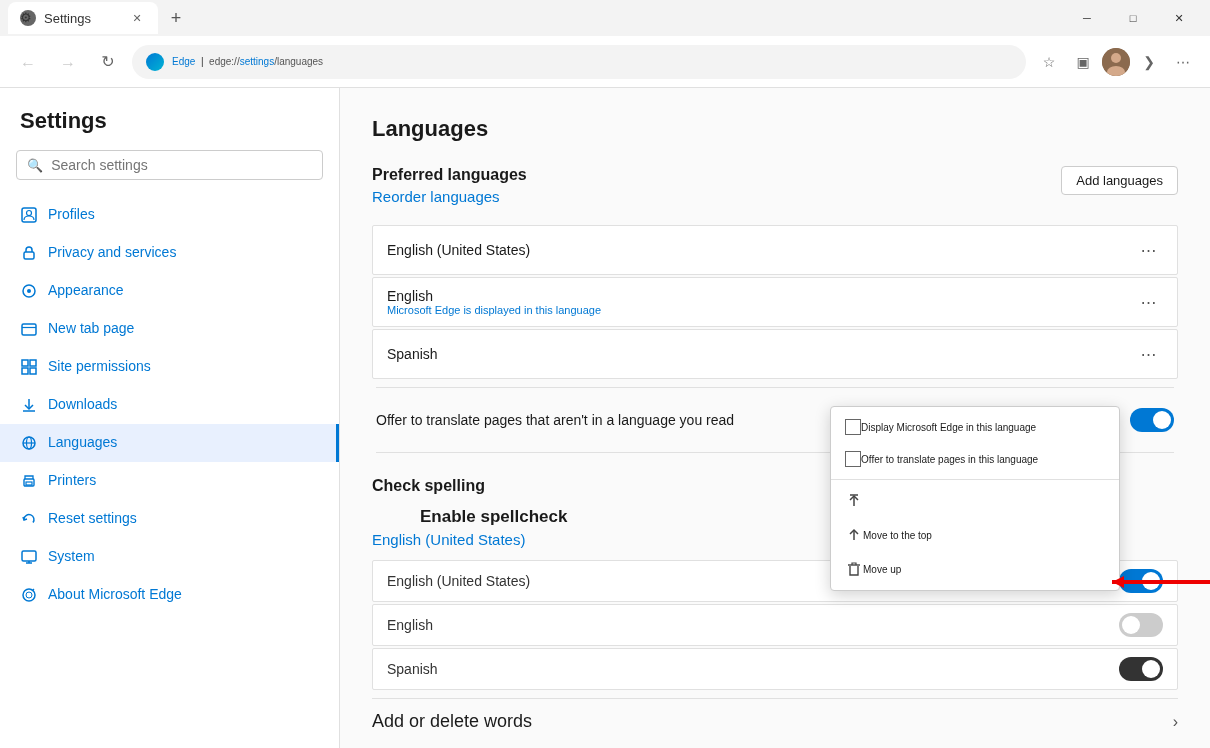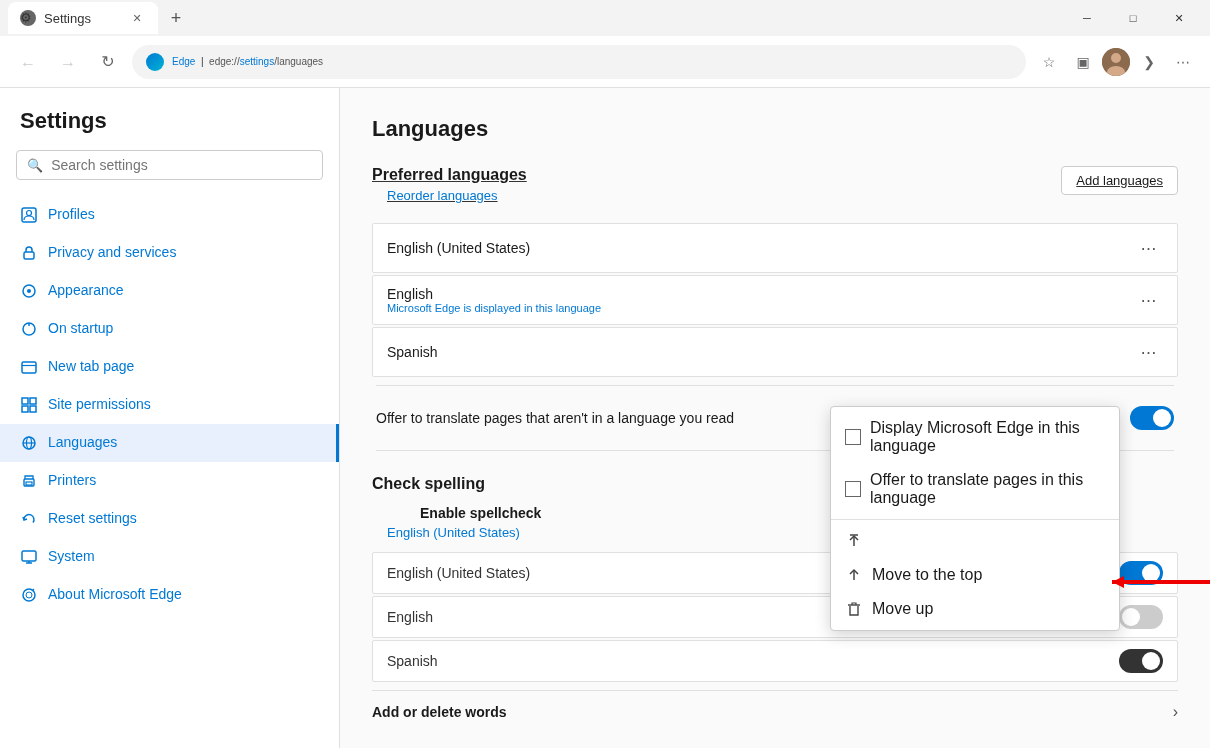--- a/index.html
+++ b/index.html
@@ -204,32 +204,30 @@
     }
 
     
     .section-title {
       font-size: 16px;
       font-weight: 600;
       color: #1a1a1a;
       margin-bottom: 4px;
     }
     .section-subtitle {
-      font-size: 13px;
+      font-size: 15px;
       color: #0078d4;
       margin-bottom: 12px;
-      margin-left: 15px;
     }
 
     .lang-header {
       display: flex;
       justify-content: space-between;
       align-items: flex-start;
       margin-bottom: 8px;
-      text-decoration: underline;
     }
     .add-lang-btn {
       padding: 6px 14px;
       border: 1px solid #ccc;
       background: #fff;
       border-radius: 4px;
       font-size: 13px;
       cursor: pointer;
       color: #1a1a1a;
     }
@@ -300,23 +298,23 @@
       border: 1px solid #ccc;
       border-radius: 4px;
       box-shadow: 0 4px 16px rgba(0,0,0,0.18);
       z-index: 100;
       padding: 4px 0;
     }
     .ctx-row {
       display: flex;
       align-items: center;
       padding: 8px 14px;
-      gap: 9px;
-      cursor: pointer;
-      font-size: 16px;
+      gap: 0;
+      cursor: pointer;
+      font-size: 10px;
       color: #1a1a1a;
     }
     .ctx-checkbox {
       width: 16px; height: 16px;
       border: 1.5px solid #666;
       background: #fff;
       flex-shrink: 0;
     }
     .ctx-divider { height: 1px; background: #e0e0e0; margin: 4px 0; }
     .ctx-icon { width: 18px; height: 18px; display: flex; align-items: center; justify-content: center; flex-shrink: 0; font-size: 14px; color: #444; }
@@ -345,21 +343,21 @@
 
     .add-words-row {
       display: flex;
       align-items: center;
       justify-content: space-between;
       padding: 12px 0;
       cursor: pointer;
       border-top: 1px solid #e0e0e0;
       margin-top: 8px;
     }
-    .add-words-text { font-size: 14px; font-weight: 700; color: #1a1a1a; }
+    .add-words-text { font-size: 18px; font-weight: 400; color: #1a1a1a; }
     .chevron-right { font-size: 16px; color: #555; }
   </style>
 </head>
 <body>
 
 <div class="title-bar">
   <div class="tab-strip">
     <div class="tab">
       <div class="tab-icon">⚙</div>
       <span class="tab-title">Settings</span>
@@ -432,45 +430,46 @@
         <svg width="18" height="18" viewBox="0 0 18 18" fill="none">
             <circle cx="9" cy="9" r="6" stroke="#0078d4" stroke-width="1.5" fill="none"></circle>
             <circle cx="9" cy="9" r="2" fill="#0078d4"></circle>
           </svg>
       </div>
       <span>Appearance</span>
     </div>
     <div class="nav-item">
       <div class="nav-icon">
         <svg width="18" height="18" viewBox="0 0 18 18" fill="none">
-            <circle cx="9" cy="9" r="6" stroke="#0078d4" stroke-width="1.5" fill="none"></circle>
-            <line x1="9" y1="3" x2="9" y2="6" stroke="#0078d4" stroke-width="1.5"></line>
-          </svg>
-      </div>
-      <span>On startup</span>
-    </div>
-    <div class="nav-item">
-      <div class="nav-icon">
-        <svg width="18" height="18" viewBox="0 0 18 18" fill="none">
             <rect x="2" y="4" width="14" height="11" rx="1.5" stroke="#0078d4" stroke-width="1.5" fill="none"></rect>
             <line x1="2" y1="7.5" x2="16" y2="7.5" stroke="#0078d4" stroke-width="1.2"></line>
           </svg>
       </div>
       <span>New tab page</span>
     </div>
     <div class="nav-item">
       <div class="nav-icon">
         <svg width="18" height="18" viewBox="0 0 18 18" fill="none">
             <rect x="2" y="2" width="6" height="6" stroke="#0078d4" stroke-width="1.5" fill="none"></rect>
             <rect x="10" y="2" width="6" height="6" stroke="#0078d4" stroke-width="1.5" fill="none"></rect>
             <rect x="2" y="10" width="6" height="6" stroke="#0078d4" stroke-width="1.5" fill="none"></rect>
             <rect x="10" y="10" width="6" height="6" stroke="#0078d4" stroke-width="1.5" fill="none"></rect>
           </svg>
       </div>
       <span>Site permissions</span>
+    </div>
+    <div class="nav-item">
+      <div class="nav-icon">
+        <svg width="18" height="18" viewBox="0 0 18 18" fill="none">
+            <path d="M9 3v9" stroke="#0078d4" stroke-width="1.5"></path>
+            <path d="M5 9l4 4 4-4" stroke="#0078d4" stroke-width="1.5" fill="none"></path>
+            <line x1="3" y1="15" x2="15" y2="15" stroke="#0078d4" stroke-width="1.5"></line>
+          </svg>
+      </div>
+      <span>Downloads</span>
     </div>
     <div class="nav-item active">
       <div class="nav-icon">
         <svg width="18" height="18" viewBox="0 0 18 18" fill="none">
             <circle cx="9" cy="9" r="6" stroke="#0078d4" stroke-width="1.5" fill="none"></circle>
             <ellipse cx="9" cy="9" rx="2.5" ry="6" stroke="#0078d4" stroke-width="1.2" fill="none"></ellipse>
             <line x1="3" y1="9" x2="15" y2="9" stroke="#0078d4" stroke-width="1.2"></line>
           </svg>
       </div>
       <span>Languages</span>
@@ -592,21 +591,21 @@
     <div class="red-arrow">
       <svg width="120" height="28" viewBox="0 0 120 28">
         <line x1="110" y1="14" x2="10" y2="14" stroke="#e00" stroke-width="4"></line>
         <polygon points="10,14 22,8 22,20" fill="#e00"></polygon>
       </svg>
     </div>
 
     <div class="spell-section">
       <div class="section-title">Check spelling</div>
       <div style="margin-top:12px;">
-        <div class="section-title" style="font-size:14px;padding-left:48px;">Enable spellcheck</div>
+        <div class="section-title" style="font-size:17px;padding-left:48px;">Enable spellcheck</div>
         <div class="section-subtitle">English (United States)</div>
       </div>
 
       <div class="spell-item">
         <span>English (United States)</span>
         <div class="toggle on"></div>
       </div>
       <div class="spell-item">
         <span>English</span>
         <div class="toggle off"></div>

